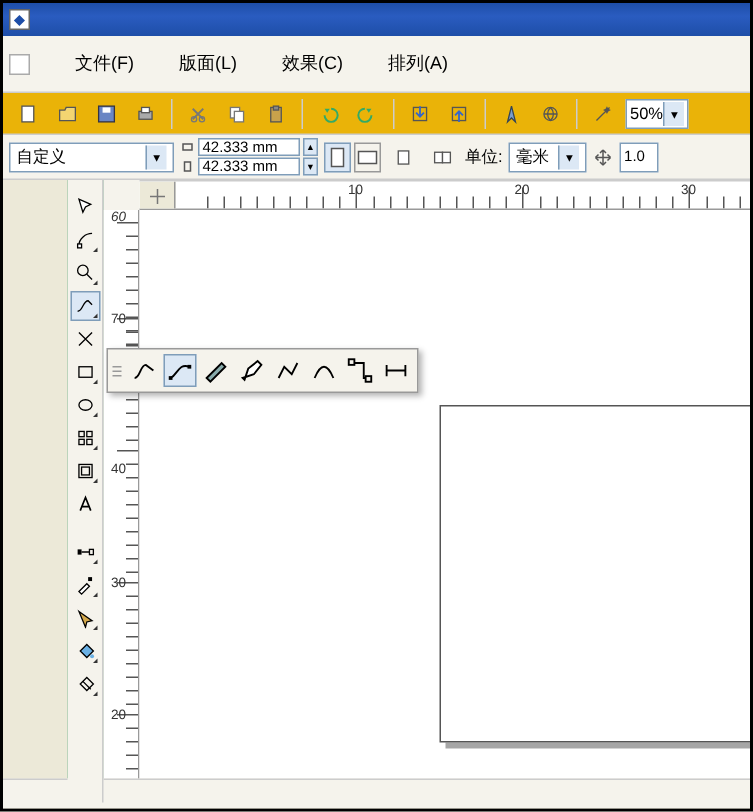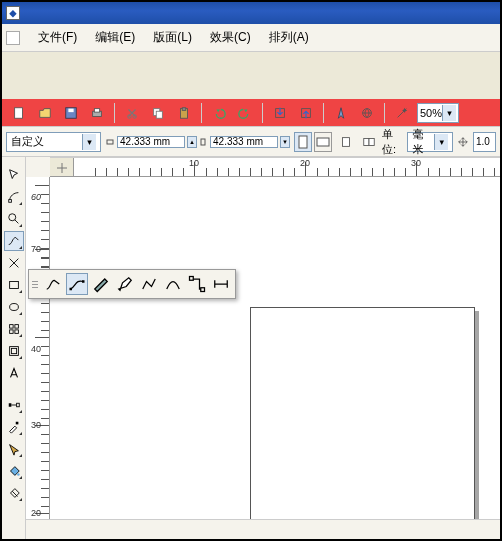--- a/index.html
+++ b/index.html
@@ -1,43 +1,43 @@
 <!DOCTYPE html>
 <html><head>
 <meta charset="utf-8">
 <style>
   * { box-sizing: border-box; margin: 0; padding: 0; }
   body { font-family: "SimSun", Arial, sans-serif; font-size: 12px; background: #fff; }
   .window { width: 502px; height: 541px; border: 2px solid #000; background: #ece9d8; position: relative; overflow: hidden; }
   .titlebar { height: 22px; background: linear-gradient(#1e4ea8, #2a5cc0 40%, #1e4ea8); color: #fff; display: flex; align-items: center; padding: 0 4px; font-weight: bold; font-size: 12px; }
   .titlebar .appicon { width: 14px; height: 14px; background: #fff; border: 1px solid #666; margin-right: 4px; display: inline-flex; align-items: center; justify-content: center; font-size: 9px; color: #1e4ea8; }
-  .menubar { height: 28px; background: #f5f3ec; border-bottom: 1px solid #ccc; display: flex; align-items: center; padding: 0 4px; gap: 6px; font-size: 12px; }
+  .menubar { height: 38px; background: #f5f3ec; border-bottom: 1px solid #ccc; display: flex; align-items: center; padding: 0 4px; gap: 18px; font-size: 12px; }
   .menubar .menuitem { padding: 2px 6px; cursor: default; }
   .menubar .appicon2 { width: 14px; height: 14px; background: #fff; border: 1px solid #aaa; margin-right: 6px; }
-  .toolbar { height: 28px; background: #ef4444; border-bottom: 1px solid #ccc; display: flex; align-items: center; padding: 0 6px; gap: 4px; margin-top: 47px; }
+  .toolbar { height: 28px; background: #eab308; border-bottom: 1px solid #ccc; display: flex; align-items: center; padding: 0 6px; gap: 4px; }
   .tbtn { width: 22px; height: 22px; border: 1px solid transparent; border-radius: 3px; display: flex; align-items: center; justify-content: center; }
   .tbtn svg { width: 14px; height: 14px; }
   .tsep { width: 1px; height: 20px; background: #ccc; margin: 0 2px; }
   .zoomsel { border: 1px solid #7f9db9; background: #fff; height: 20px; font-size: 11px; display: flex; align-items: center; padding: 0 2px; }
   .zoomsel .dd { width: 14px; height: 16px; background: #dce8f5; border-left: 1px solid #7f9db9; display:flex; align-items:center; justify-content:center; font-size:9px; }
   .propbar { height: 30px; background: #f5f3ec; border-bottom: 1px solid #ccc; display: flex; align-items: center; padding: 0 4px; gap: 4px; font-size: 11px; }
   .propbar .paper { border: 1px solid #7f9db9; background: #fff; height: 20px; width: 110px; display: flex; align-items:center; padding:0 4px; }
   .propbar .paper .dd { margin-left:auto; width:14px; height:16px; background:#dce8f5; border-left:1px solid #7f9db9; display:flex; align-items:center; justify-content:center; font-size:9px; }
-  .propbar .dimbox { display:flex; flex-direction:row; gap:1px; }
+  .propbar .dimbox { display:flex; flex-direction:column; gap:1px; }
   .propbar .dimrow { display:flex; align-items:center; gap:2px; }
   .propbar .diminput { border:1px solid #7f9db9; background:#fff; height:12px; width:68px; font-size:10px; padding:0 2px; display:flex; align-items:center; }
   .propbar .spin { width:10px; height:12px; background:#dce8f5; border:1px solid #7f9db9; display:flex; align-items:center; justify-content:center; font-size:7px; }
   .propbar .orient { display:flex; gap:2px; }
   .propbar .orient .ob { width:18px; height:20px; border:1px solid #999; background:#f5f3ec; display:flex; align-items:center; justify-content:center; }
   .propbar .orient .ob.active { background:#dce8f5; border-color:#7f9db9; }
   .propbar .unitsel { border:1px solid #7f9db9; background:#fff; height:20px; width:52px; display:flex; align-items:center; padding:0 4px; }
   .propbar .unitsel .dd { margin-left:auto; width:14px; height:16px; background:#dce8f5; border-left:1px solid #7f9db9; display:flex; align-items:center; justify-content:center; font-size:9px; }
   .propbar .nudge { border:1px solid #7f9db9; background:#fff; height:20px; width:26px; display:flex; align-items:center; padding:0 2px; font-size:10px; }
 
-  .workarea { position: relative; height: calc(100% - 22px - 22px - 28px - 30px - 20px); background: #15803d; display:flex; }
+  .workarea { position: relative; height: calc(100% - 22px - 22px - 28px - 30px - 20px); background: #15803d; display:flex;margin-left:43px; }
 
   .toolbox { position:absolute; left:0; top:0; bottom:0; width:24px; background:#f5f3ec; border-right:1px solid #ccc; display:flex; flex-direction:column; align-items:center; padding-top:8px; gap:2px; z-index:2; }
   .toolbox .tool { width:20px; height:20px; border:1px solid transparent; display:flex; align-items:center; justify-content:center; position:relative; }
   .toolbox .tool.active { background:#dce8f5; border-color:#7f9db9; }
   .toolbox .tool .fly { position:absolute; right:1px; bottom:1px; width:0; height:0; border-right:3px solid #333; border-top:3px solid transparent; }
   .toolbox .tool svg { width:14px; height:14px; }
   .toolbox .gap { height:8px; }
 
   .canvaswrap { position:absolute; left:24px; right:0; top:0; bottom:0; background:#f5f3ec; }
   .hruler { position:absolute; left:24px; right:0; top:0; height:20px; background:#fff; border-bottom:1px solid #999; border-top:1px solid #ccc; overflow:hidden; }
@@ -66,21 +66,20 @@
 
 <div class="window">
 
   <div class="titlebar">
     <span class="appicon">◆</span>
   </div>
 
   <div class="menubar">
     <span class="appicon2"></span>
     <span class="menuitem">文件(F)</span>
-    <span class="menuitem">编辑(E)</span>
     <span class="menuitem">版面(L)</span>
     <span class="menuitem">效果(C)</span>
     <span class="menuitem">排列(A)</span>
   </div>
 
   <div class="toolbar">
     <div class="tbtn">
         <svg viewBox="0 0 16 16">
           <rect x="3" y="2" width="9" height="12" fill="#fff" stroke="#555"></rect>
         </svg>
@@ -378,21 +377,21 @@
           <div class="tick" style="left: 444px;"></div>
           <div class="tick" style="left: 433px;"></div>
           <div class="tick" style="left: 422px;"></div>
           <div class="tick" style="left: 411px;"></div>
           <div class="tick" style="left: 400px;"></div>
           <div class="tick" style="left: 389px;"></div>
           <div class="tick" style="left: 378px;"></div>
         </div>
       <div class="vruler">
           <div class="tick maj" style="top: 8px;"></div>
-          <div class="lbl" style="top: 20px; font-style: italic;">60</div>
+          <div class="lbl" style="top: 4px; font-style: italic;">60</div>
           <div class="tick" style="top: 17px;"></div>
           <div class="tick" style="top: 26px;"></div>
           <div class="tick" style="top: 35px;"></div>
           <div class="tick" style="top: 44px;"></div>
           <div class="tick" style="top: 53px;"></div>
           <div class="tick" style="top: 62px;"></div>
           <div class="tick" style="top: 71px;"></div>
           <div class="tick" style="top: 80px;"></div>
           <div class="tick" style="top: 89px;"></div>
           <div class="tick maj" style="top: 72px;"></div>

